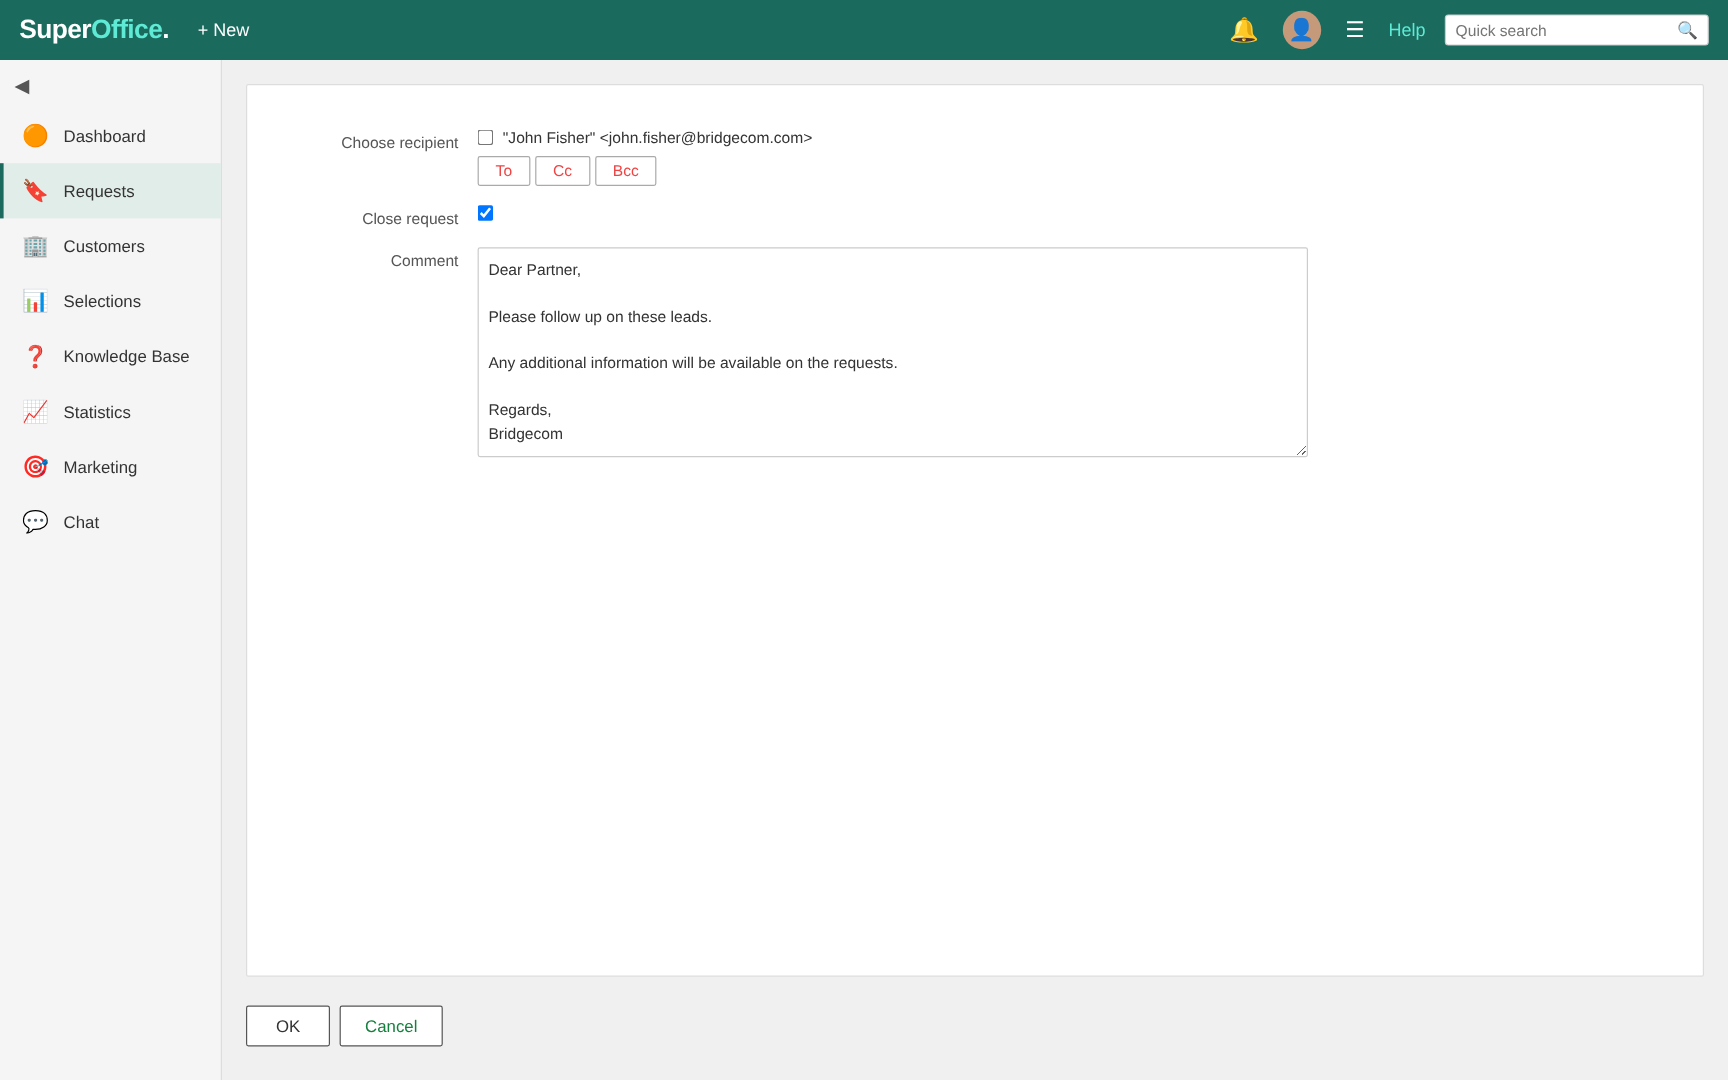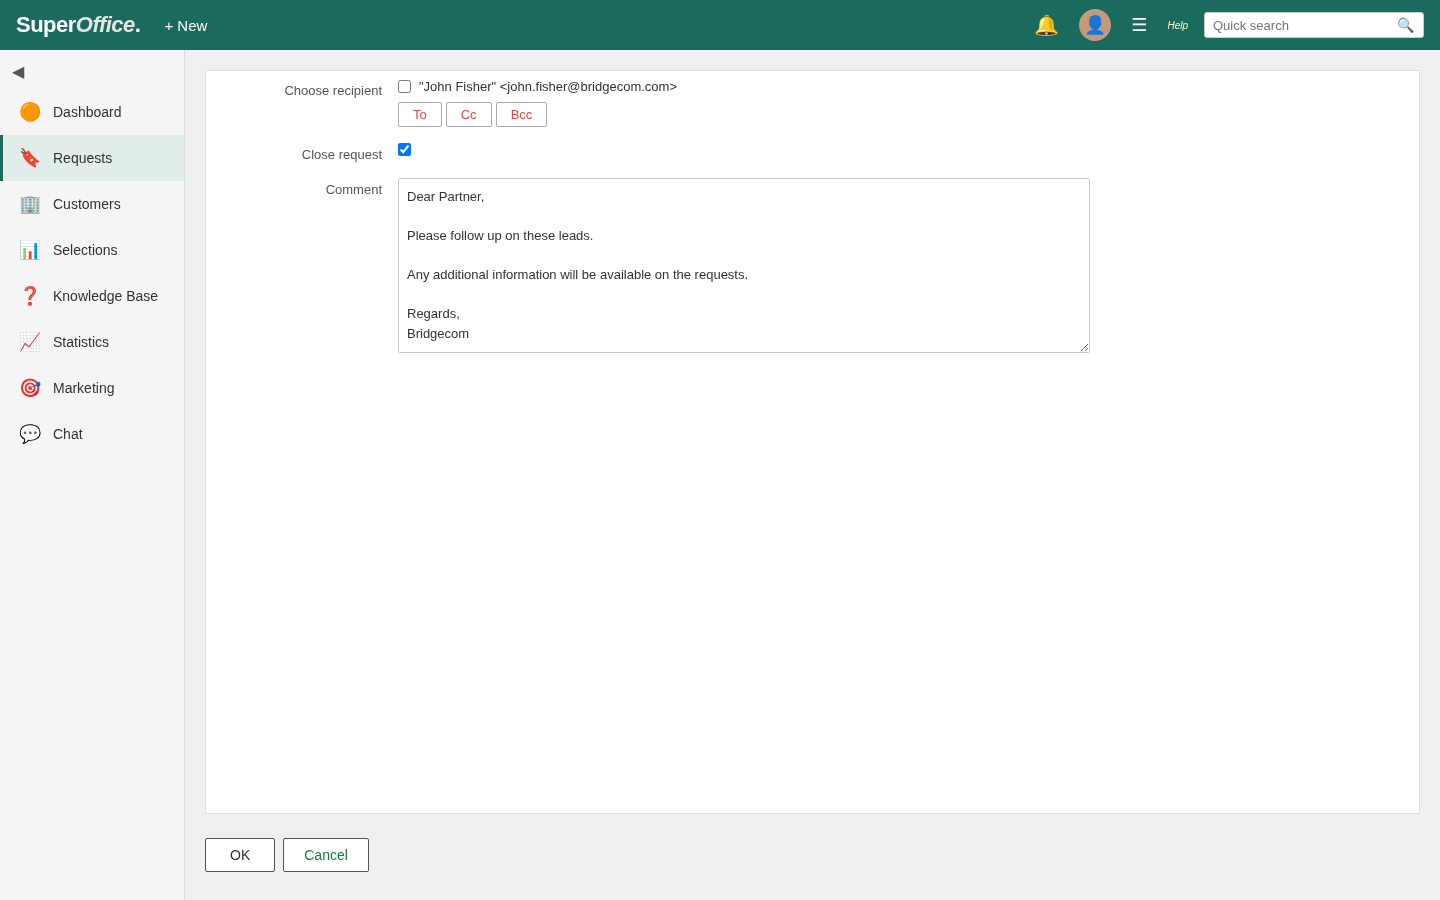--- a/index.html
+++ b/index.html
@@ -14,21 +14,21 @@
       padding: 0 16px;
       gap: 16px;
     }
     .topnav-logo {
       color: white;
       font-size: 22px;
       font-weight: bold;
       letter-spacing: -0.5px;
       white-space: nowrap;
     }
-    .topnav-logo span { color: #e5e5e5; font-style: italic; }
+    .topnav-logo span { color: #5eead4; }
     .topnav-new {
       color: white;
       background: none;
       border: none;
       font-size: 15px;
       cursor: pointer;
       display: flex;
       align-items: center;
       gap: 4px;
       padding: 4px 8px;
@@ -47,24 +47,23 @@
       background: #c49a7a;
       display: flex;
       align-items: center;
       justify-content: center;
       color: white;
       font-size: 13px;
       cursor: pointer;
       overflow: hidden;
     }
     .topnav-help {
-      color: #fef9c3;
-      font-size: 10px;
-      cursor: pointer;
-      font-style: italic;
+      color: #5eead4;
+      font-size: 15px;
+      cursor: pointer;
     }
     .topnav-search {
       display: flex;
       align-items: center;
       background: white;
       border: 1px solid #ccc;
       border-radius: 3px;
       padding: 4px 8px;
       width: 220px;
     }
@@ -123,21 +122,21 @@
       flex-direction: column;
       gap: 16px;
     }
 
     
     .dialog-panel {
       background: white;
       border: 1px solid #ddd;
       border-radius: 2px;
       flex: 1;
-      padding: 8px 32px;
+      padding: 36px 32px;
     }
 
     .form-row {
       display: flex;
       align-items: flex-start;
       margin-bottom: 16px;
     }
     .form-label {
       width: 160px;
       font-size: 13px;

